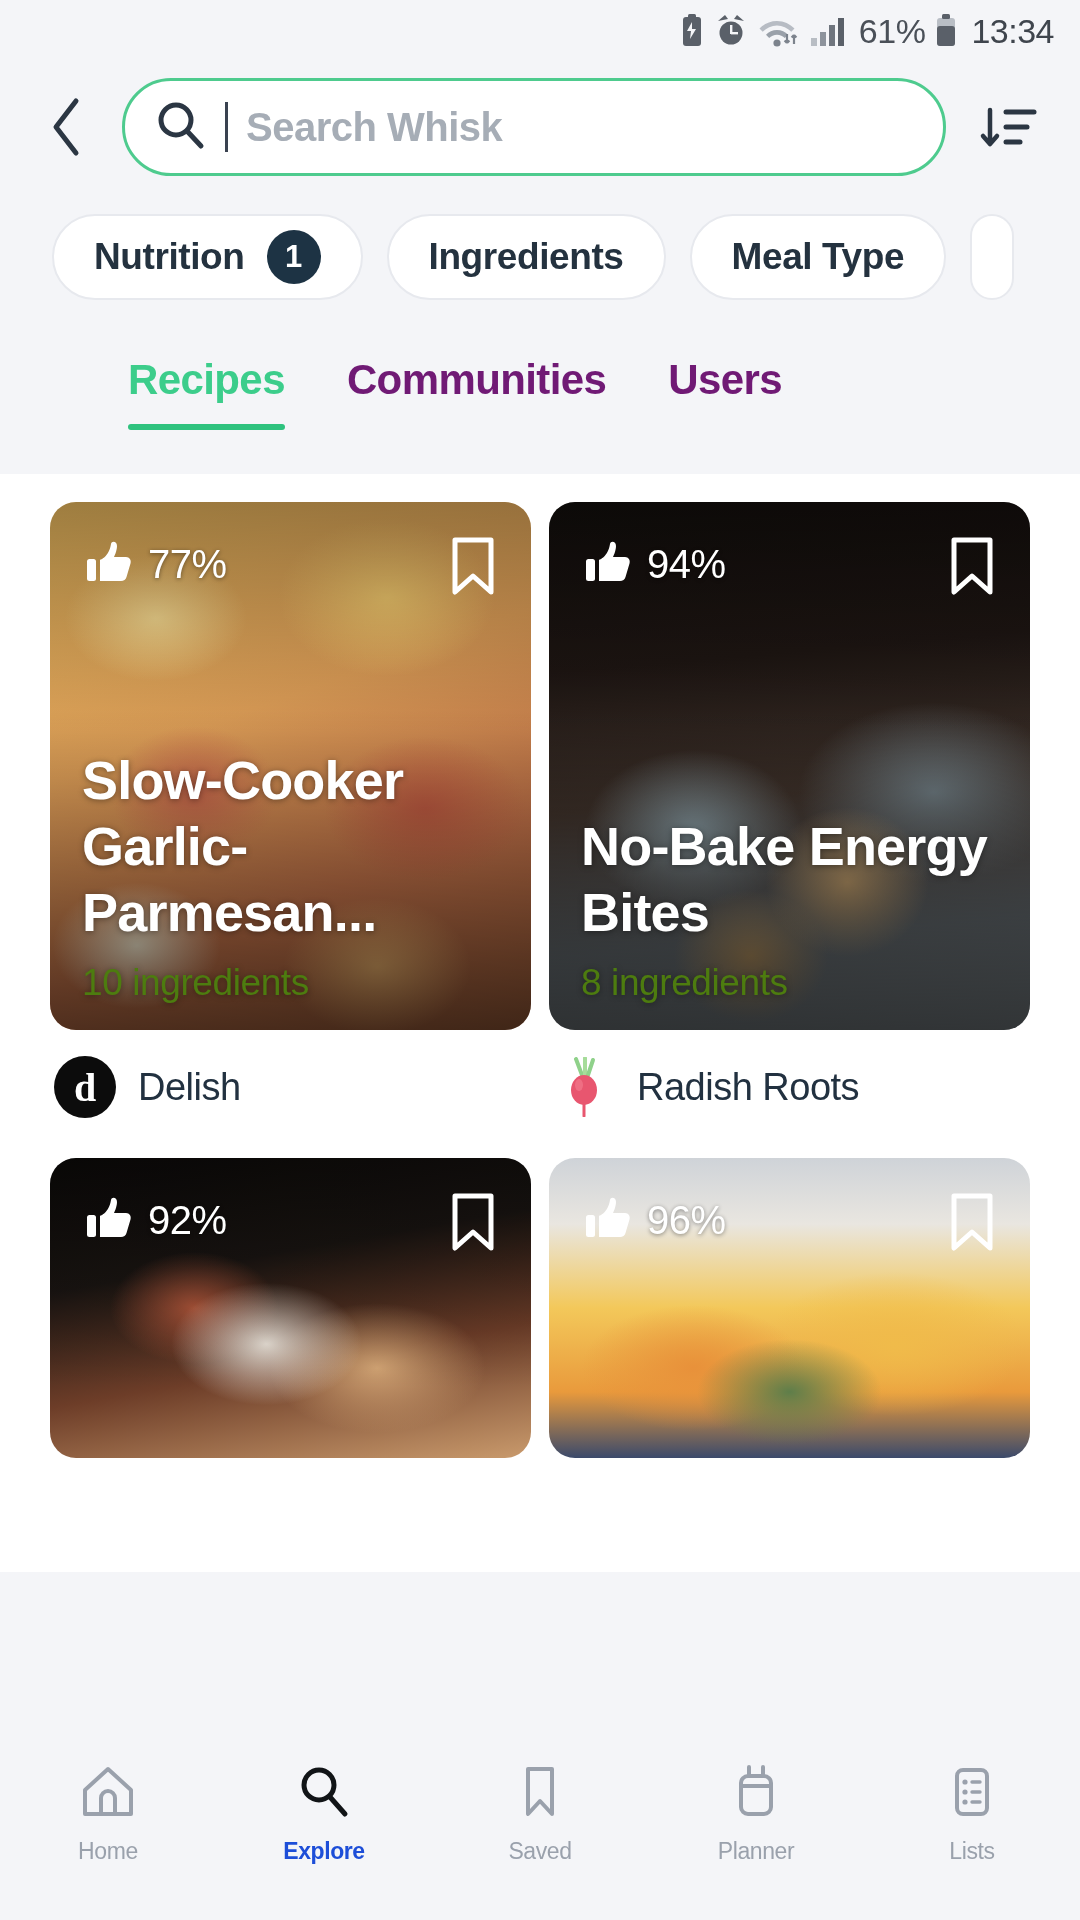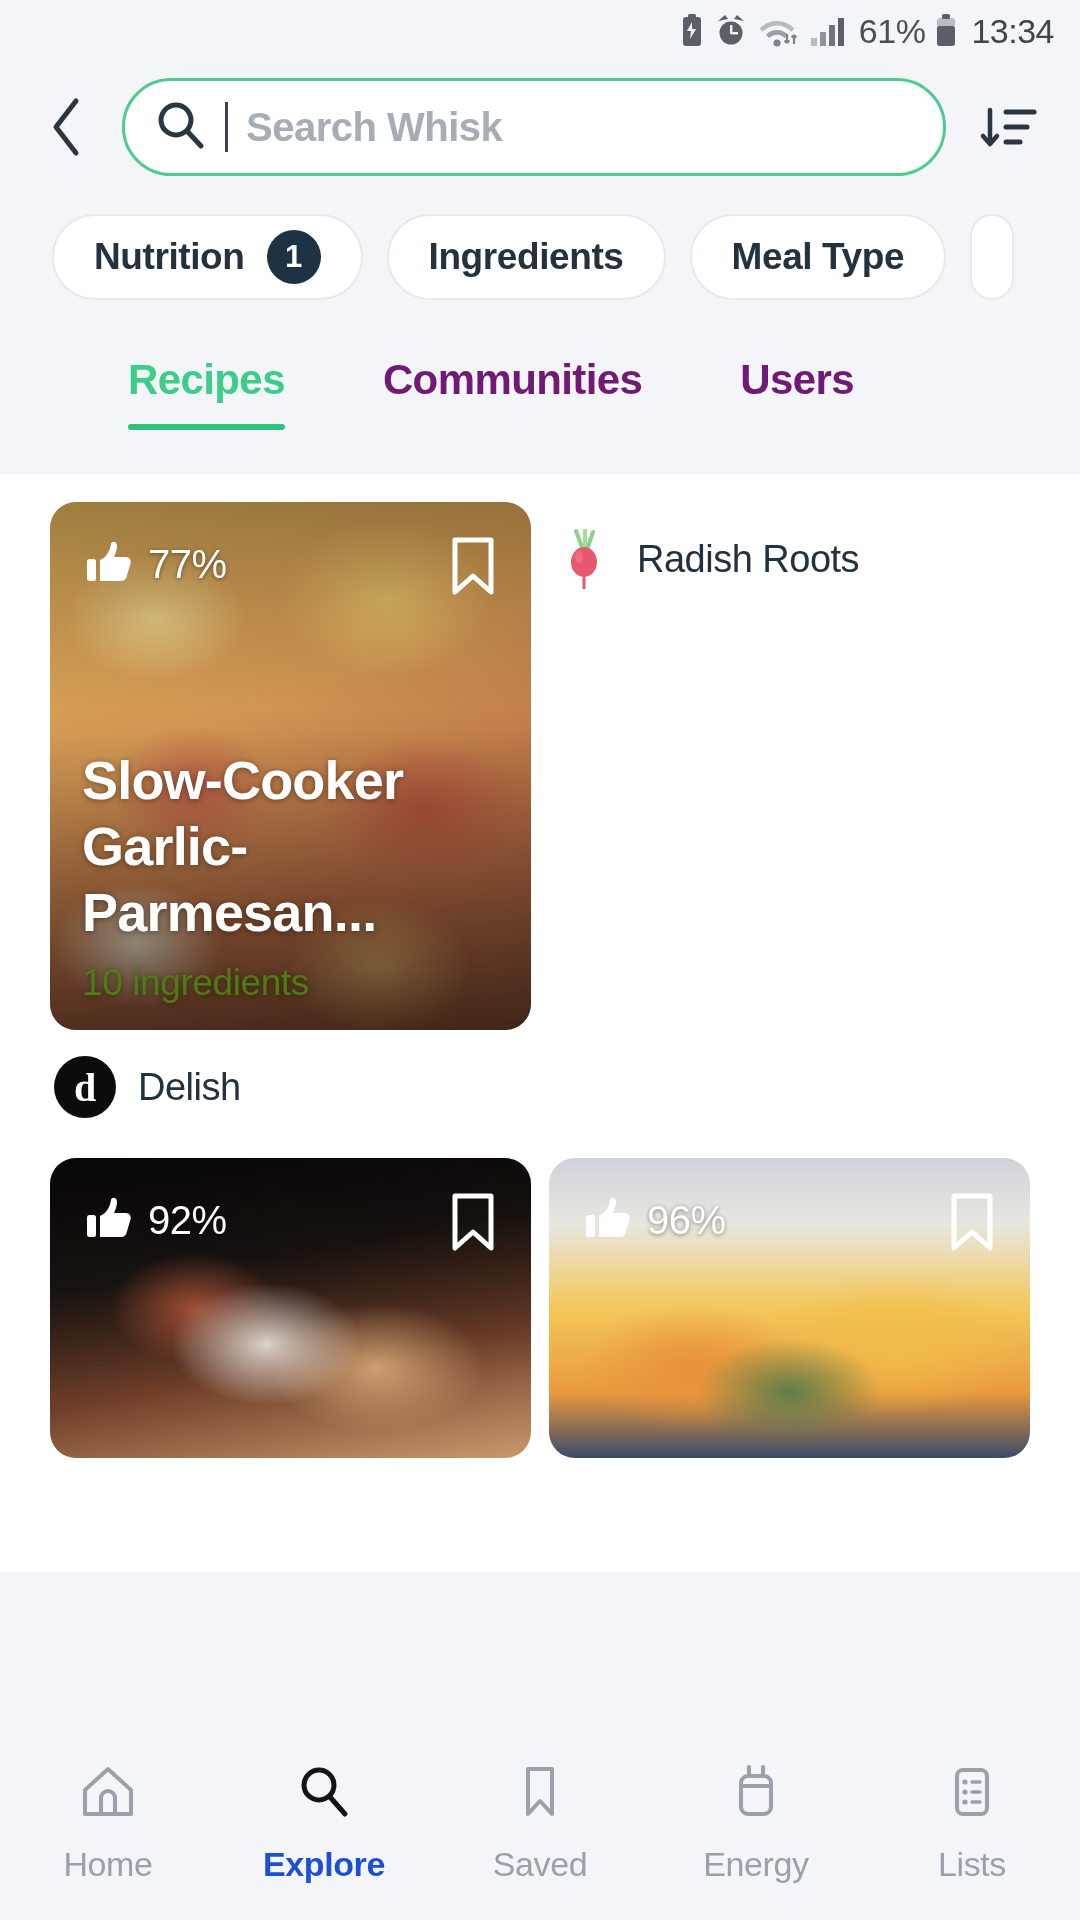--- a/index.html
+++ b/index.html
@@ -110,21 +110,21 @@
     display:flex; align-items:center; justify-content:center;
   }
   .chip.partial{ padding-right:0; width:40px; overflow:hidden; }
 
   
   .tabs{
     background:#f4f5f8;
     display:flex;
     align-items:flex-start;
     padding:34px 0 0 128px;
-    gap:98px;
+    gap:62px;
     height:152px;
   }
   .tab{
     display:flex; flex-direction:column; align-items:center;
   }
   .tab-label{
     font-size:42px;
     font-weight:700;
     color:#701a75;
     letter-spacing:-0.6px;
@@ -255,21 +255,21 @@
     background:#f4f5f8;
     display:flex;
     align-items:flex-start;
     padding-top:26px;
   }
   .navitem{
     flex:1 1 0;
     display:flex; flex-direction:column; align-items:center; gap:14px;
   }
   .navlabel{
-    font-size:34px; color:#9aa1ac; letter-spacing:-0.4px;margin-top:7px;
+    font-size:23px; color:#9aa1ac; letter-spacing:-0.4px;
   }
   .navitem.active .navlabel{ color:#1d4ed8; font-weight:700; }
 </style>
 </head>
 <body>
 
 <div class="statusbar">
   <span class="sicon">
     <svg width="26" height="34" viewBox="0 0 26 34">
         <rect x="4" y="3" width="18" height="29" rx="3" fill="#5a6069"></rect>
@@ -398,20 +398,43 @@
           <div class="card-sub">10 ingredients</div>
         </div>
       </div>
       <div class="author">
         <span class="avatar-delish">d</span>
         <span class="author-name">Delish</span>
       </div>
     </div>
 
     <div class="card">
+      <div class="card-img">
+        <div class="photo photo2"></div>
+        <div class="img-scrim-top"></div>
+        <div class="img-scrim-bottom"></div>
+        <div class="rating">
+          <span>
+            <svg width="46" height="44" viewBox="0 0 46 44">
+                <rect x="1" y="19" width="9" height="22" rx="2.5" fill="#fff"></rect>
+                <path d="M14 41 V20 C14 20 23 17 25 4 C25.6 0.6 31 1 31 6 C31 11 28 17 28 17 H40 C43.5 17 45.5 20 44.5 23.5 L40.5 37 C39.8 39.7 37.8 41 35 41 Z" fill="#fff"></path>
+              </svg>
+          </span>
+          <span class="rating-val">94%</span>
+        </div>
+        <div class="bookmark">
+          <svg width="48" height="60" viewBox="0 0 48 60">
+              <path d="M6 4 H42 V56 L24 40 L6 56 Z" stroke="#fff" stroke-width="5" fill="none" stroke-linejoin="round"></path>
+            </svg>
+        </div>
+        <div class="card-text">
+          <div class="card-title">No-Bake Energy Bites</div>
+          <div class="card-sub">8 ingredients</div>
+        </div>
+      </div>
       <div class="author">
         <span class="avatar-radish">
           <svg width="44" height="60" viewBox="0 0 44 60">
             <path d="M20 18 L14 2" stroke="#8fd18a" stroke-width="4" stroke-linecap="round"></path>
             <path d="M23 18 L23 1" stroke="#a6dc9a" stroke-width="4" stroke-linecap="round"></path>
             <path d="M26 18 L31 3" stroke="#8fd18a" stroke-width="4" stroke-linecap="round"></path>
             <ellipse cx="22" cy="33" rx="13" ry="15" fill="#e8566f"></ellipse>
             <ellipse cx="17" cy="28" rx="4" ry="6" fill="#f2798c" opacity=".7"></ellipse>
             <path d="M22 47 L22 59" stroke="#e8566f" stroke-width="3" stroke-linecap="round"></path>
           </svg>
@@ -492,21 +515,21 @@
     <span class="navlabel">Saved</span>
   </div>
   <div class="navitem">
     <span>
       <svg width="58" height="56" viewBox="0 0 58 56">
           <rect x="14" y="12" width="30" height="38" rx="7" stroke="#9aa1ac" stroke-width="4" fill="none"></rect>
           <path d="M22 12 V3 M36 12 V3" stroke="#9aa1ac" stroke-width="4" stroke-linecap="round"></path>
           <path d="M14 22 H44" stroke="#9aa1ac" stroke-width="4"></path>
         </svg>
     </span>
-    <span class="navlabel">Energy</span>
+    <span class="navlabel">Planner</span>
   </div>
   <div class="navitem">
     <span>
       <svg width="58" height="56" viewBox="0 0 58 56">
           <rect x="14" y="6" width="30" height="44" rx="6" stroke="#9aa1ac" stroke-width="4" fill="none"></rect>
           <circle cx="22" cy="18" r="2.6" fill="#9aa1ac"></circle>
           <circle cx="22" cy="28" r="2.6" fill="#9aa1ac"></circle>
           <circle cx="22" cy="38" r="2.6" fill="#9aa1ac"></circle>
           <path d="M29 18 H37 M29 28 H37 M29 38 H37" stroke="#9aa1ac" stroke-width="3.4" stroke-linecap="round"></path>
         </svg>

